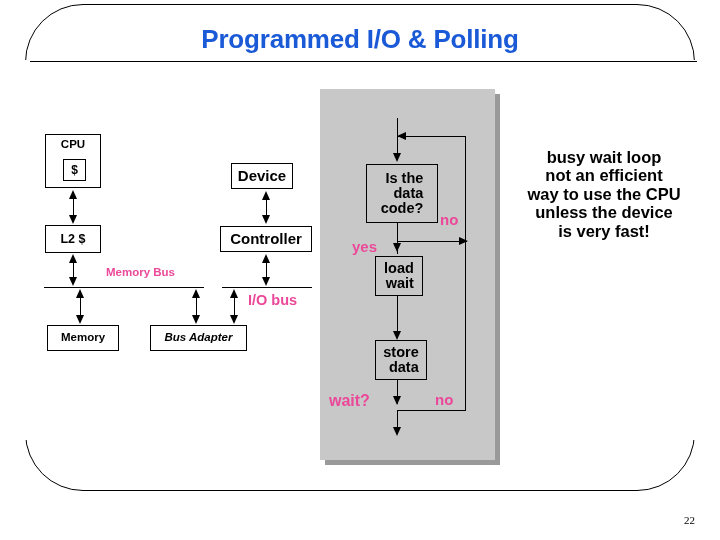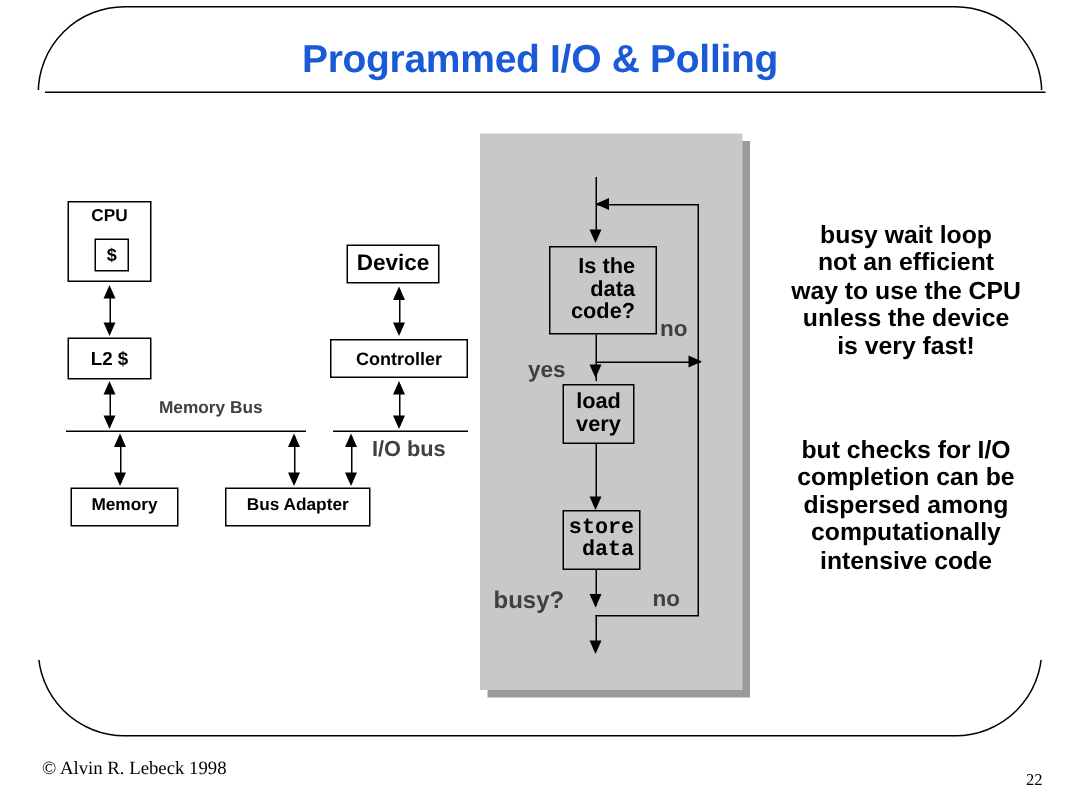--- a/index.html
+++ b/index.html
@@ -29,21 +29,21 @@
   
   .gray-shadow{position:absolute;left:325px;top:94px;width:175px;height:371px;background:#9a9a9a;}
   .gray-panel{position:absolute;left:320px;top:89px;width:175px;height:371px;background:#c8c8c8;}
 
   
   .box{position:absolute;border:1.6px solid #000;background:transparent;box-sizing:border-box;
        display:flex;align-items:center;justify-content:center;text-align:right;
        font-weight:bold;color:#000;line-height:1.02;}
   .vline{position:absolute;width:0;border-left:1.8px solid #000;}
   .hline{position:absolute;height:0;border-top:1.8px solid #000;}
-  .lbl{position:absolute;font-weight:bold;color:#404040;white-space:pre;}
+  .lbl{position:absolute;font-weight:bold;color:#ec4899;white-space:pre;}
 
   
   .ar{position:absolute;width:0;height:0;}
   .ar-down{border-left:4.5px solid transparent;border-right:4.5px solid transparent;border-top:9px solid #000;}
   .ar-up{border-left:4.5px solid transparent;border-right:4.5px solid transparent;border-bottom:9px solid #000;}
   .ar-left{border-top:4.5px solid transparent;border-bottom:4.5px solid transparent;border-right:9px solid #000;}
   .ar-right{border-top:4.5px solid transparent;border-bottom:4.5px solid transparent;border-left:9px solid #000;}
 
   
   .note{position:absolute;text-align:center;font-weight:bold;color:#000;
@@ -96,33 +96,33 @@
     <div class="vline" style="left:80px;top:291px;height:31px;"></div>
     <div class="ar ar-up" style="left:76px;top:289px;"></div>
     <div class="ar ar-down" style="left:76px;top:315px;"></div>
     <div class="box" style="left:47px;top:325px;width:72px;height:26px;font-size:11.5px;">
       <span>Memory</span>
     </div>
 
     <div class="vline" style="left:196px;top:291px;height:31px;"></div>
     <div class="ar ar-up" style="left:192px;top:289px;"></div>
     <div class="ar ar-down" style="left:192px;top:315px;"></div>
-    <div class="box" style="left:150px;top:325px;width:97px;height:26px;font-size:11.5px;">
+    <div class="box" style="left:150px;top:325px;width:97px;height:26px;font-size:11.5px;font-style:italic;">
       <span>Bus Adapter</span>
     </div>
 
     <div class="box" style="left:231px;top:163px;width:62px;height:26px;font-size:15px;">
       <span>Device</span>
     </div>
 
     <div class="vline" style="left:266px;top:193px;height:29px;"></div>
     <div class="ar ar-up" style="left:262px;top:191px;"></div>
     <div class="ar ar-down" style="left:262px;top:215px;"></div>
 
-    <div class="box" style="left:220px;top:226px;width:92px;height:26px;font-size:12px;">
+    <div class="box" style="left:220px;top:226px;width:92px;height:26px;font-size:15px;">
       <span>Controller</span>
     </div>
 
     <div class="vline" style="left:266px;top:256px;height:28px;"></div>
     <div class="ar ar-up" style="left:262px;top:254px;"></div>
     <div class="ar ar-down" style="left:262px;top:277px;"></div>
 
     <div class="hline" style="left:222px;top:287px;width:90px;"></div>
     <div class="lbl" style="left:248px;top:292px;font-size:14.5px;text-align:center;">I/O bus</div>
 
@@ -154,48 +154,42 @@
     <div class="hline" style="left:397px;top:241px;width:70px;"></div>
     <div class="ar ar-right" style="left:459px;top:236.5px;"></div>
     <div class="lbl" style="left:440px;top:211px;font-size:15px;">no</div>
 
     <div class="lbl" style="left:352px;top:238px;font-size:15px;">yes</div>
     <div class="vline" style="left:397px;top:241px;height:13px;"></div>
     <div class="ar ar-down" style="left:393px;top:243px;"></div>
 
     <div class="box" style="left:375px;top:256px;width:48px;height:40px;font-size:14.5px;flex-direction:column;justify-content:center;">
       <span style="white-space:pre-line;line-height:1.05;">load
-very</span>
+wait</span>
     </div>
 
     <div class="vline" style="left:397px;top:296px;height:42px;"></div>
     <div class="ar ar-down" style="left:393px;top:331px;"></div>
 
     <div class="box" style="left:375px;top:340px;width:52px;height:40px;font-size:14.5px;flex-direction:column;justify-content:center;">
-      <span style="white-space:pre-line;line-height:1.05;font-family:Liberation Mono, monospace;">store
+      <span style="white-space:pre-line;line-height:1.05;">store
 data</span>
     </div>
 
-    <div class="lbl" style="left:329px;top:392px;font-size:16px;">busy?</div>
+    <div class="lbl" style="left:329px;top:392px;font-size:16px;">wait?</div>
     <div class="vline" style="left:397px;top:380px;height:24px;"></div>
     <div class="ar ar-down" style="left:393px;top:396px;"></div>
     <div class="hline" style="left:397px;top:410px;width:69px;"></div>
     <div class="lbl" style="left:435px;top:391px;font-size:15px;">no</div>
 
     <div class="vline" style="left:397px;top:410px;height:24px;"></div>
     <div class="ar ar-down" style="left:393px;top:427px;"></div>
   </div>
 
   <div class="note" style="left:493px;top:148px;width:222px;">busy wait loop
 not an efficient
 way to use the CPU
 unless the device
 is very fast!</div>
-  <div class="note" style="left:493px;top:291px;width:222px;">but checks for I/O
-completion can be
-dispersed among
-computationally
-intensive code</div>
 
-  <div class="copyright">© Alvin R. Lebeck 1998</div>
   <div class="pagenum">22</div>
 
 </div>
 
 </body></html>

